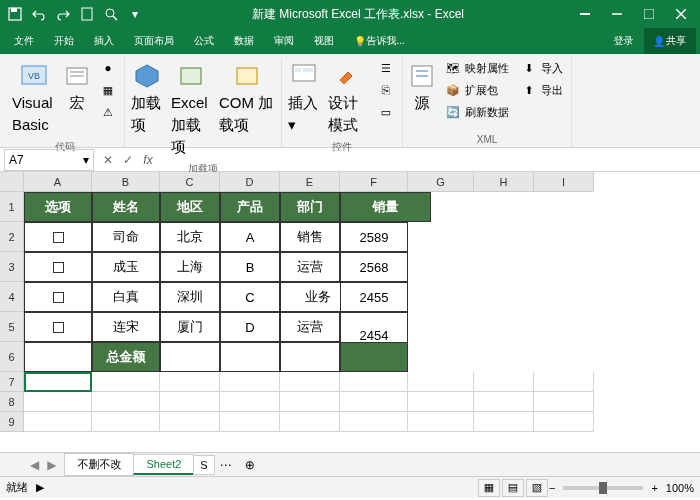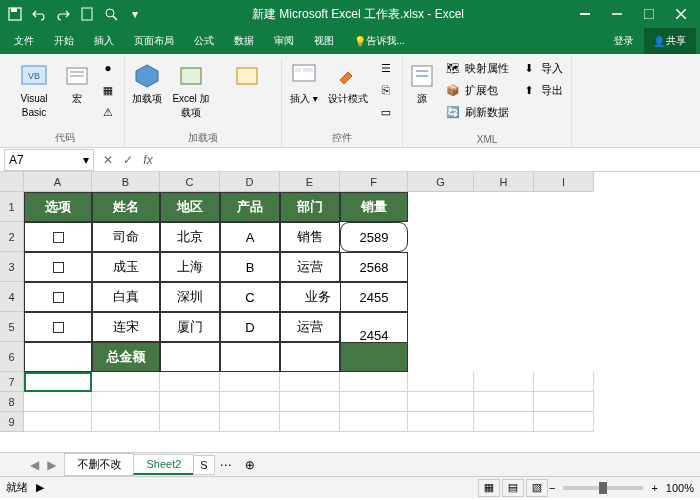--- a/index.html
+++ b/index.html
@@ -13,21 +13,21 @@
 .menu-bar{height:26px;background:#107c41;display:flex;align-items:center;padding:0 4px;}
 .menu-item{padding:0 10px;height:26px;display:flex;align-items:center;color:#fff;cursor:pointer;font-size:10px;}
 .menu-item.active{background:#f3f3f3;color:#107c41;}
 .menu-spacer{flex:1;}
 .ribbon{height:94px;background:#f3f3f3;border-bottom:1px solid #d4d4d4;display:flex;padding:4px 6px 0;}
 .rgroup{display:flex;flex-direction:column;align-items:center;padding:0 4px;border-right:1px solid #e0e0e0;}
 .rgroup-content{flex:1;display:flex;align-items:flex-start;gap:4px;}
 .rgroup-label{font-size:10px;color:#666;padding:2px 0;}
 .big-btn{display:flex;flex-direction:column;align-items:center;width:48px;cursor:pointer;padding:2px;}
 .big-btn .icon{height:32px;display:flex;align-items:center;justify-content:center;}
-.big-btn .lbl{font-size:10px;text-align:center;line-height:14px;}
+.big-btn .lbl{font-size:15px;line-height:22px;}
 .small-col{display:flex;flex-direction:column;gap:2px;}
 .small-btn{display:flex;align-items:center;gap:4px;padding:2px 4px;cursor:pointer;font-size:11px;white-space:nowrap;}
 .small-icon{width:16px;height:16px;display:flex;align-items:center;justify-content:center;}
 .name-box-row{height:24px;display:flex;align-items:center;border-bottom:1px solid #d4d4d4;background:#fff;}
 .name-box{width:90px;height:22px;border:1px solid #ccc;padding:0 4px;display:flex;align-items:center;margin:0 4px;}
 .fx-btn{width:20px;text-align:center;color:#666;cursor:pointer;}
 .formula-bar{flex:1;padding:0 6px;}
 .grid-area{display:flex;height:280px;}
 .corner{width:24px;height:20px;background:#e6e6e6;border-right:1px solid #ccc;border-bottom:1px solid #ccc;}
 .col-headers{display:flex;height:20px;}
@@ -180,20 +180,21 @@
             </svg>
           </div>
         <div class="lbl">Excel 加载项</div>
       </div>
       <div class="big-btn" style="width:60px;">
         <div class="icon">
             <svg width="24" height="24">
               <rect x="2" y="4" width="20" height="16" fill="#fff2cc" stroke="#bf9000"></rect>
             </svg>
           </div>
+        <div class="lbl">COM 加载项</div>
       </div>
     </div>
     <div class="rgroup-label">加载项</div>
   </div>
 
   <div class="rgroup">
     <div class="rgroup-content">
       <div class="big-btn" style="width:36px;">
         <div class="icon">
             <svg width="26" height="26">
@@ -305,29 +306,29 @@
         <div class="col-h" style="width: 66px;">G</div>
         <div class="col-h" style="width: 60px;">H</div>
         <div class="col-h" style="width: 60px;">I</div>
       </div>
     <div class="cells" id="cells">
         <div class="cell hdr" style="left: 0px; top: 0px; width: 68px; height: 30px;">选项</div>
         <div class="cell hdr" style="left: 68px; top: 0px; width: 68px; height: 30px;">姓名</div>
         <div class="cell hdr" style="left: 136px; top: 0px; width: 60px; height: 30px;">地区</div>
         <div class="cell hdr" style="left: 196px; top: 0px; width: 60px; height: 30px;">产品</div>
         <div class="cell hdr" style="left: 256px; top: 0px; width: 60px; height: 30px;">部门</div>
-        <div class="cell hdr" style="left: 316px; top: 0px; width: 68px; height: 30px;">销量</div>
+        <div class="cell hdr" style="left: 316px; top: 0px; width: 91px; height: 30px;">销量</div>
         <div class="cell bord" style="left: 0px; top: 30px; width: 68px; height: 30px;">
           <div class="checkbox-sq"></div>
         </div>
         <div class="cell bord" style="left: 68px; top: 30px; width: 68px; height: 30px;">司命</div>
         <div class="cell bord" style="left: 136px; top: 30px; width: 60px; height: 30px;">北京</div>
         <div class="cell bord" style="left: 196px; top: 30px; width: 60px; height: 30px;">A</div>
         <div class="cell bord" style="left: 256px; top: 30px; width: 60px; height: 30px;">销售</div>
-        <div class="cell bord" style="left: 316px; top: 30px; width: 68px; height: 30px; border-radius: 9px;">2589</div>
+        <div class="cell bord" style="left: 316px; top: 30px; width: 68px; height: 30px;">2589</div>
         <div class="cell bord" style="left: 0px; top: 60px; width: 68px; height: 30px;">
           <div class="checkbox-sq"></div>
         </div>
         <div class="cell bord" style="left: 68px; top: 60px; width: 68px; height: 30px;">成玉</div>
         <div class="cell bord" style="left: 136px; top: 60px; width: 60px; height: 30px;">上海</div>
         <div class="cell bord" style="left: 196px; top: 60px; width: 60px; height: 30px;">B</div>
         <div class="cell bord" style="left: 256px; top: 60px; width: 60px; height: 30px;">运营</div>
         <div class="cell bord" style="left: 316px; top: 60px; width: 68px; height: 30px;">2568</div>
         <div class="cell bord" style="left: 0px; top: 90px; width: 68px; height: 30px;">
           <div class="checkbox-sq"></div>

